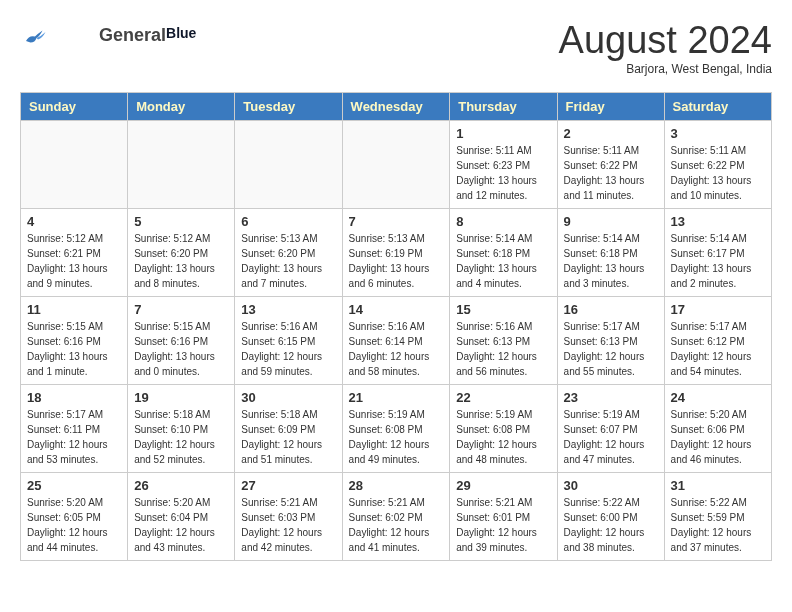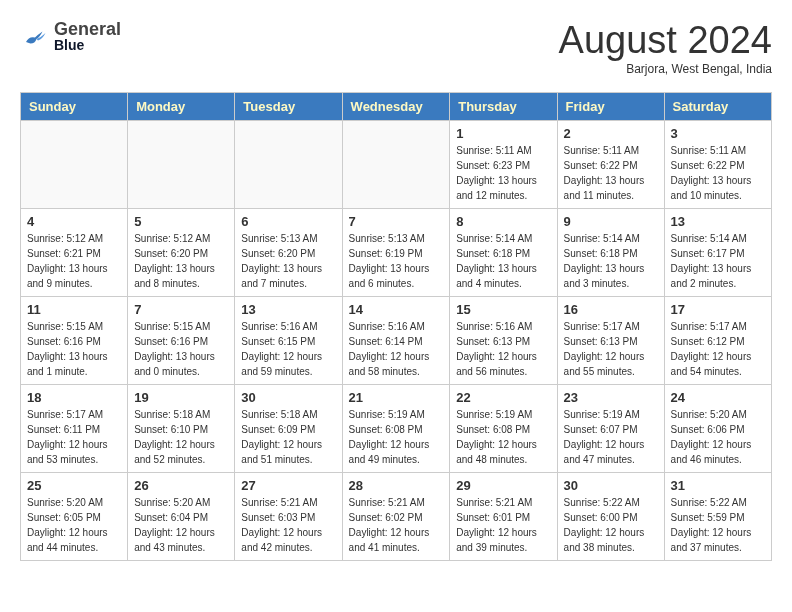--- a/index.html
+++ b/index.html
@@ -68,22 +68,23 @@
       color: #333;
       line-height: 1.5;
     }
     .logo-wrapper {
       display: flex;
       align-items: center;
       gap: 4px;
     }
     .logo-name {
       display: flex;
-      flex-direction: column;
+      flex-direction: row;
       line-height: 1;
+      margin-left: 45px;
     }
     .logo-general {
       font-size: 18px;
       font-weight: bold;
       color: #444;
     }
     .logo-blue {
       font-size: 14px;
       font-weight: bold;
       color: #0f172a;

